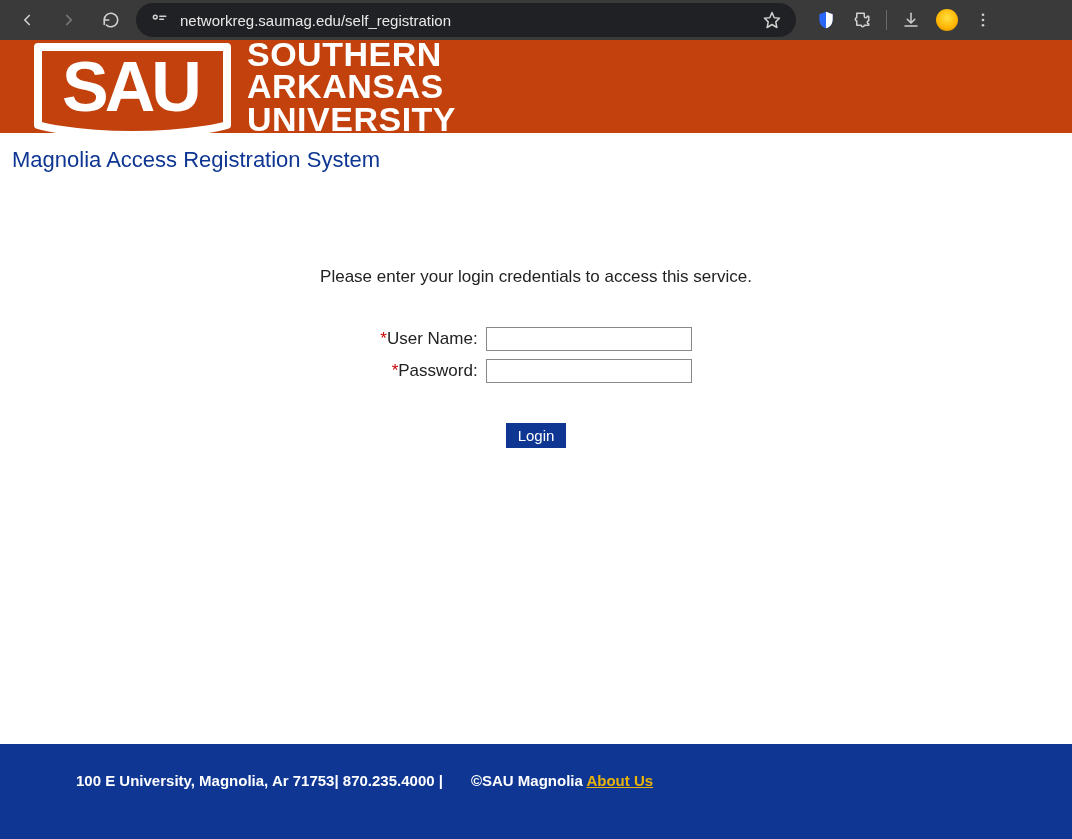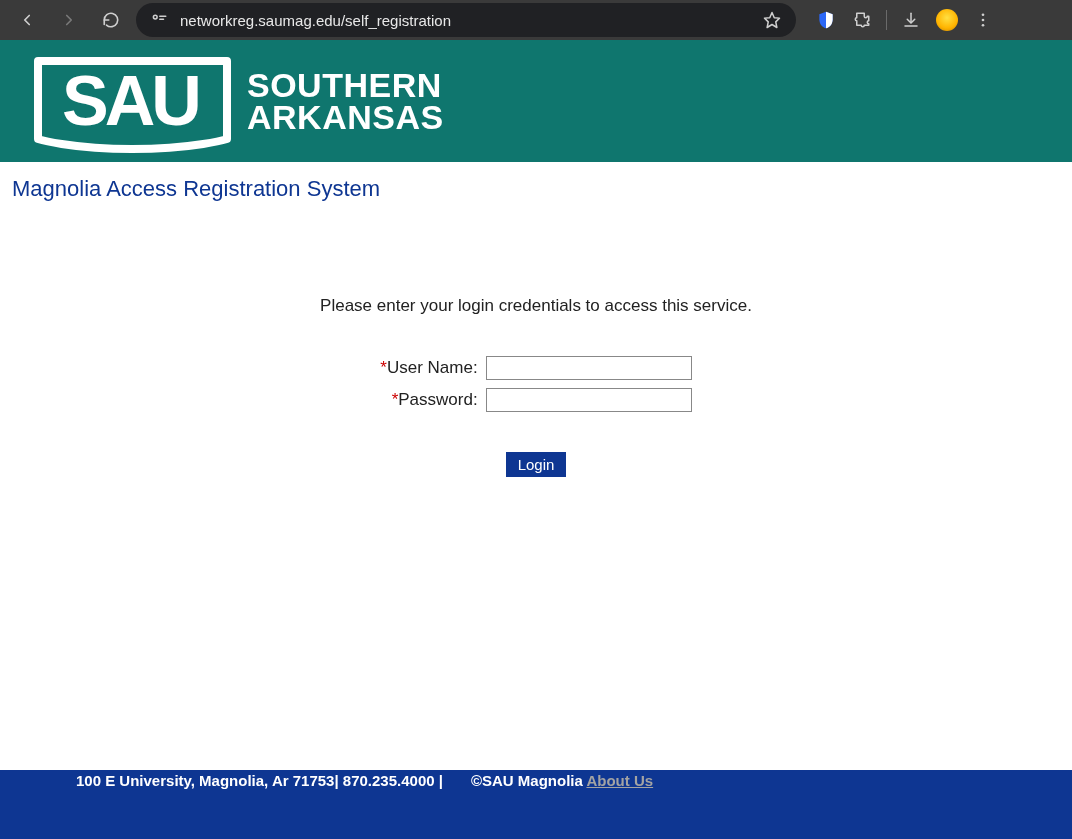--- a/index.html
+++ b/index.html
@@ -82,22 +82,22 @@
       background: #6a6a6a;
     }
     .profile-circle {
       width: 22px;
       height: 22px;
       border-radius: 50%;
       background: radial-gradient(circle at 50% 40%, #ffe042 0%, #ffb400 60%, #c47f00 100%);
     }
     
     .page-header {
-      background: #0f766e;
-      height: 122px;
+      background: #c2410c;
+      height: 93px;
       display: flex;
       align-items: center;
       padding-left: 30px;
       flex-shrink: 0;
     }
     .sau-logo { display: flex; align-items: center; gap: 12px; }
     .sau-logo svg { display: block; }
     .sau-text {
       color: #ffffff;
       font-family: Arial, Helvetica, sans-serif;
@@ -159,26 +159,26 @@
       padding: 4px 12px;
       font-size: 15px;
       cursor: pointer;
     }
     
     .footer {
       background: #0e3692;
       color: #fff;
       font-size: 15px;
       font-weight: 600;
-      padding: 2px 12px 50px 76px;
+      padding: 28px 12px 50px 76px;
       display: flex;
       gap: 28px;
       flex-shrink: 0;
     }
-    .footer a { color: #a3a3a3; text-decoration: underline; }
+    .footer a { color: #eab308; text-decoration: underline; }
   </style>
 </head>
 <body>
 
 <div class="chrome-bar">
   <div class="nav-btn">
     <svg viewBox="0 0 24 24" fill="none" stroke="currentColor" stroke-width="2.2" stroke-linecap="round" stroke-linejoin="round">
         <polyline points="15 18 9 12 15 6"></polyline>
       </svg>
   </div>
@@ -246,20 +246,21 @@
 
     <svg width="205" height="108" viewBox="0 0 205 108">
       <g fill="none" stroke="#ffffff" stroke-width="8" stroke-linejoin="round">
         <path d="M8 14 H197 V92 C197 92 165 102 102 102 C40 102 8 92 8 92 Z"></path>
       </g>
       <text x="100" y="78" text-anchor="middle" font-family="Arial Black, Arial, sans-serif" font-size="70" font-weight="900" fill="#ffffff" letter-spacing="-4">SAU</text>
     </svg>
     <div class="sau-text">
       <span class="line">SOUTHERN</span>
       <span class="line">ARKANSAS</span>
+      <span class="line">UNIVERSITY</span>
     </div>
   </div>
 </div>
 
 <div class="page-title">Magnolia Access Registration System</div>
 
 <div class="main">
   <div class="prompt">Please enter your login credentials to access this service.</div>
 
   <div class="form">

